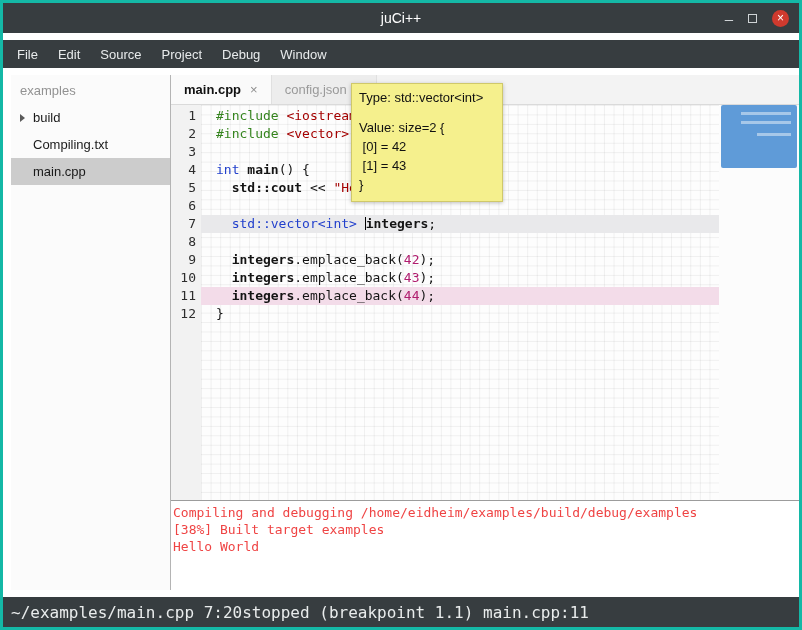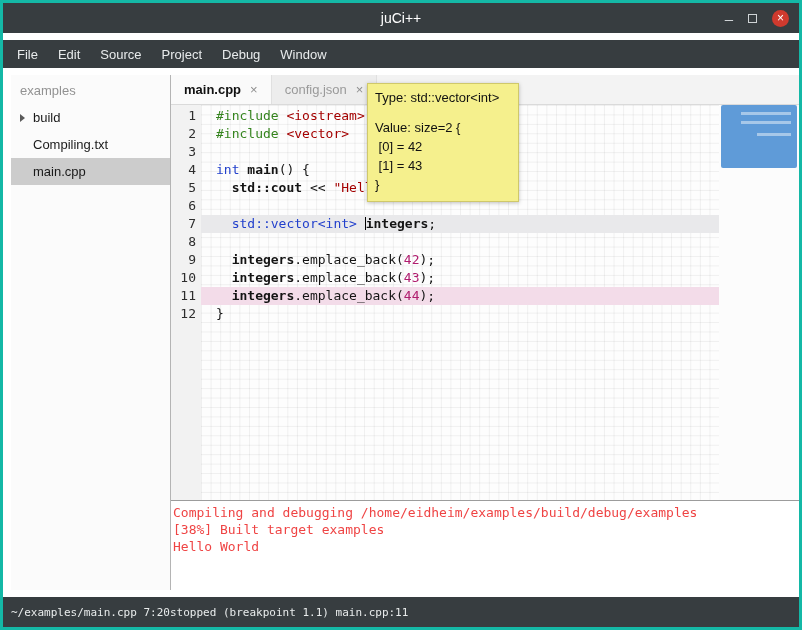--- a/index.html
+++ b/index.html
@@ -123,28 +123,28 @@
     font-family: "DejaVu Sans Mono", monospace; font-size: 13px; color: #ef4444;
     padding: 3px 2px; background: #ffffff; overflow: hidden;
   }
   .console-line { line-height: 17px; white-space: pre; }
 
   
   .statusbar {
     flex: 0 0 30px; height: 30px;
     background: var(--chrome, #373d40);
     display: flex; align-items: center;
-    font-family: "DejaVu Sans Mono", monospace; font-size: 11px; color: #e9ecec;
+    font-family: "DejaVu Sans Mono", monospace; font-size: 16px; color: #e9ecec;
     padding: 0 8px;
   }
   .status-center { }
 
   
   .tooltip {
-    position: absolute; left: 356px; top: 8px; width: 152px; z-index: 20;
+    position: absolute; left: 340px; top: 8px; width: 152px; z-index: 20;
     background: var(--tooltip-bg, #f5f08d);
     border: 1px solid var(--tooltip-border, #cfc86a);
     box-shadow: 0 1px 4px rgba(0,0,0,0.25);
     padding: 5px 7px 7px 7px;
     font-size: 13px; color: #111111;
   }
   .tooltip-type { line-height: 17px; margin-bottom: 12px; white-space: pre; }
   .tooltip-line { line-height: 19px; white-space: pre; }
 </style>
 </head>

